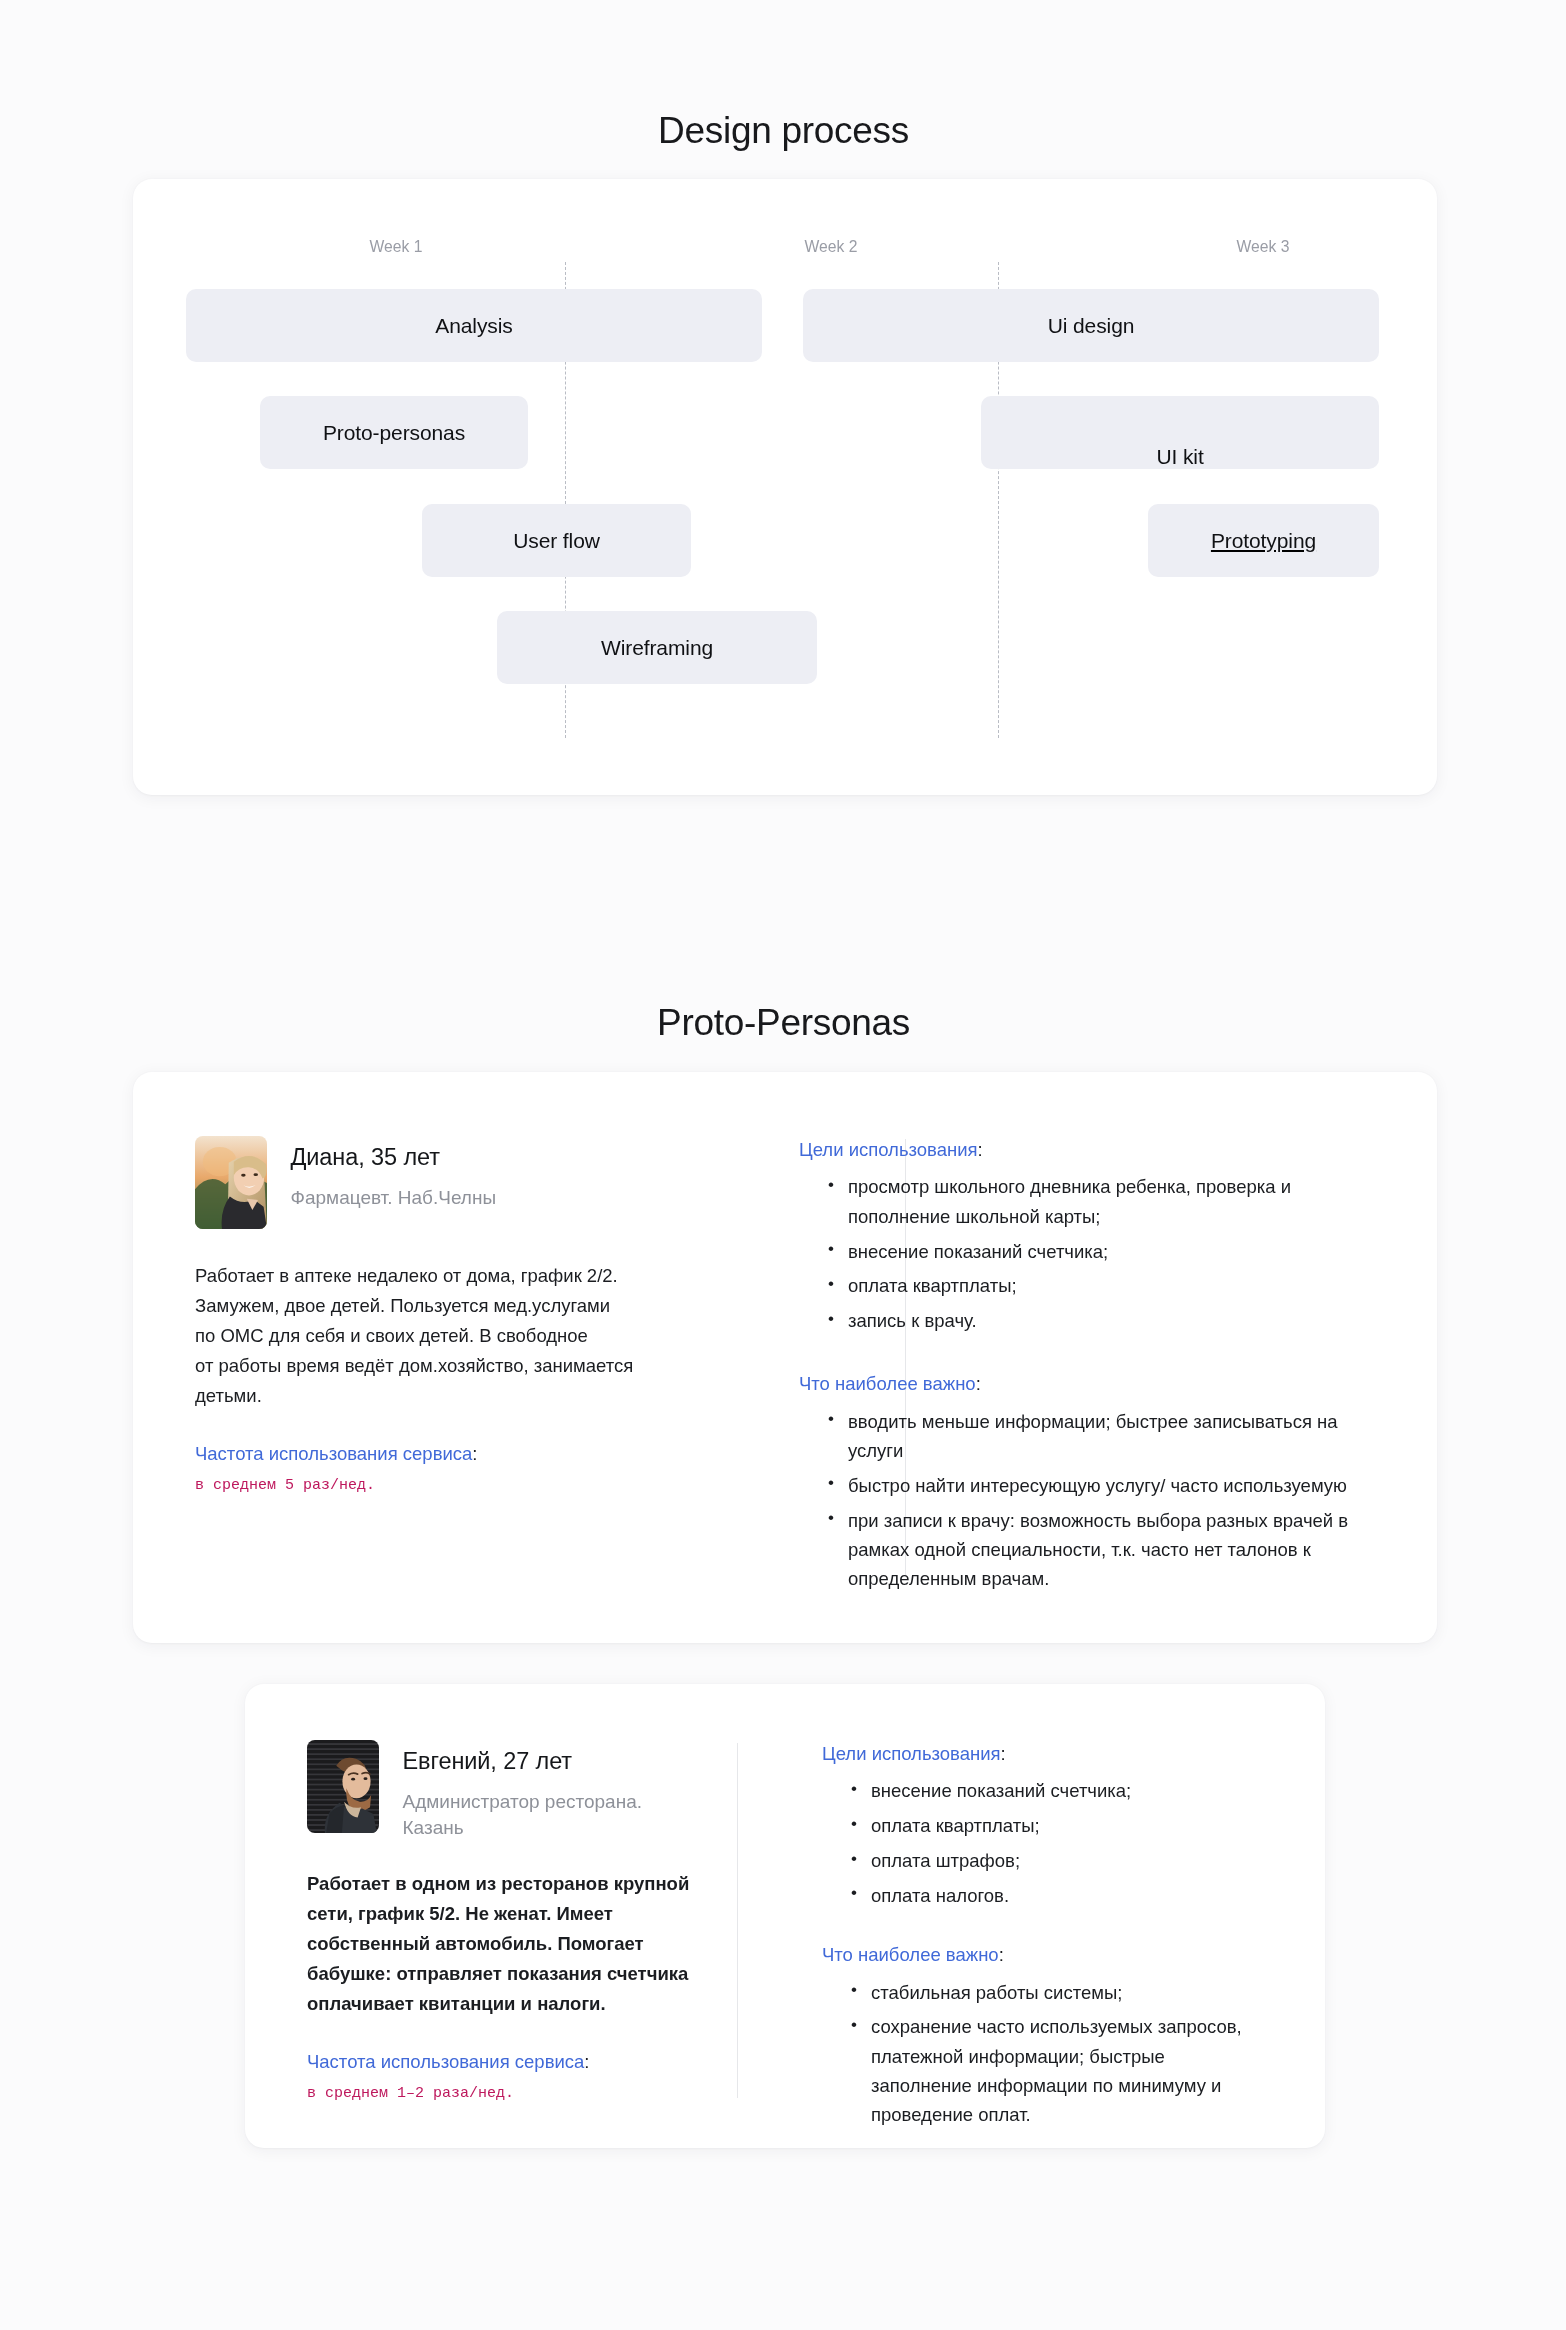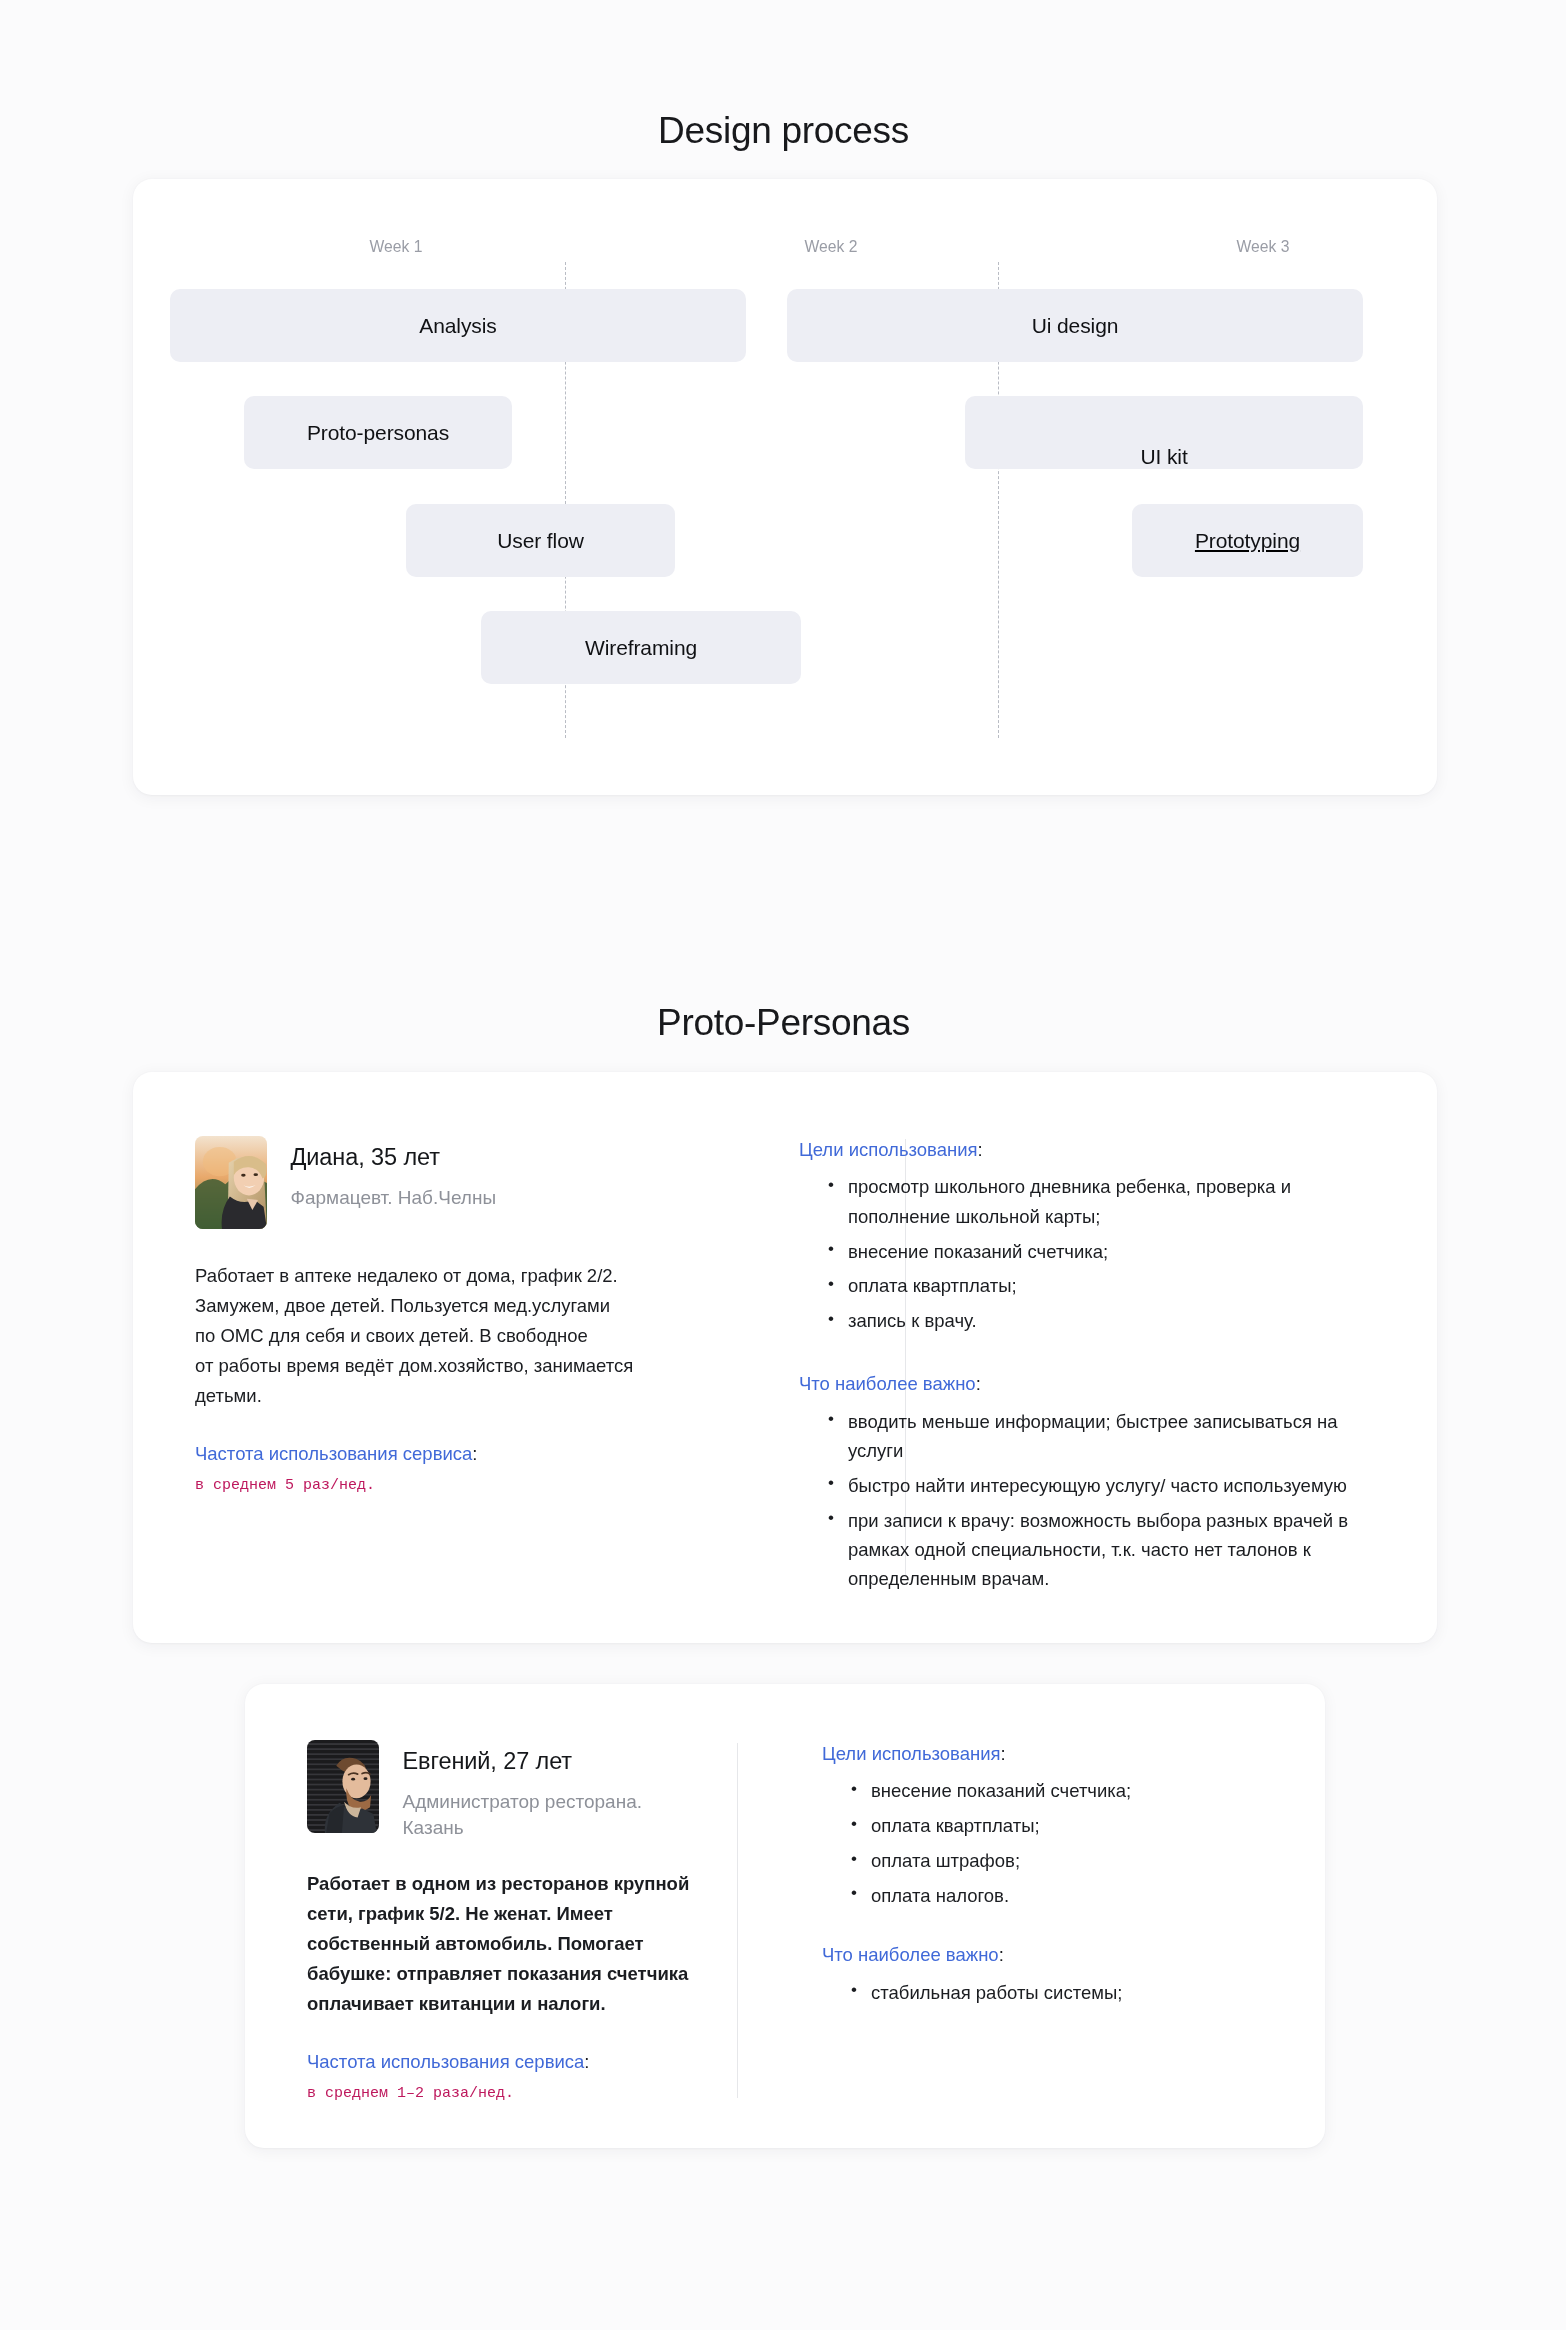--- a/index.html
+++ b/index.html
@@ -70,20 +70,21 @@
   }
 
   .gantt-bar {
     position: absolute;
     height: 73px;
     background: #edeef4;
     border-radius: 10px;
     display: flex;
     align-items: center;
     justify-content: center;
+    margin-left: 16px;
   }
   .gantt-bar .bar-label {
     font-size: 21px;
     color: #101114;
     font-weight: 400;
     letter-spacing: -0.1px;
     white-space: nowrap;
   }
 
   
@@ -386,19 +387,20 @@
           <li>оплата квартплаты;</li>
           <li>оплата штрафов;</li>
           <li>оплата налогов.</li>
         </ul>
       </div>
 
       <div class="goals-block">
         <div class="label-blue"><span>Что наиболее важно</span><span class="colon">:</span></div>
         <ul class="bullets">
           <li>стабильная работы системы;</li>
+          <li>сохранение часто используемых запросов, платежной информации; быстрые заполнение информации по минимуму и проведение оплат.</li>
         </ul>
       </div>
     </div>
   </div>
 
 </div>
 
 
 </body></html>

